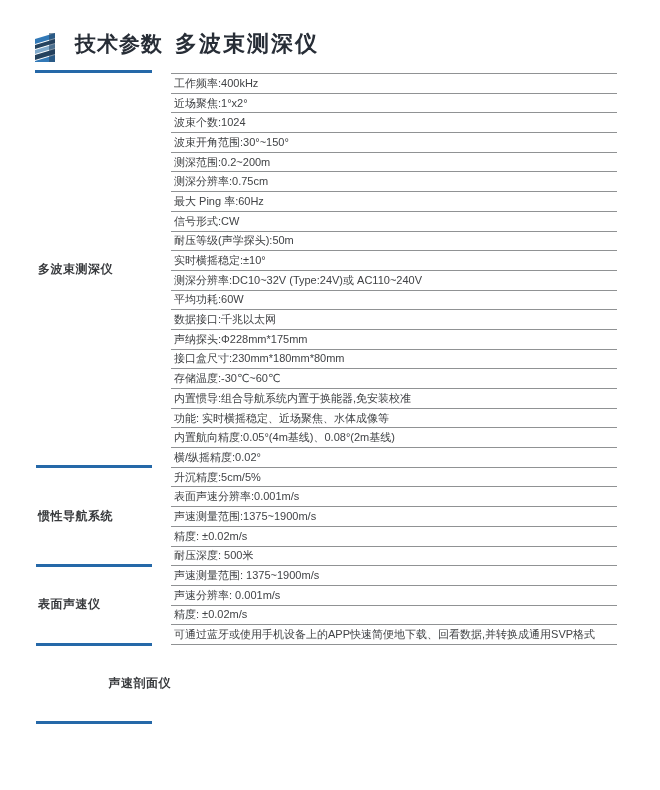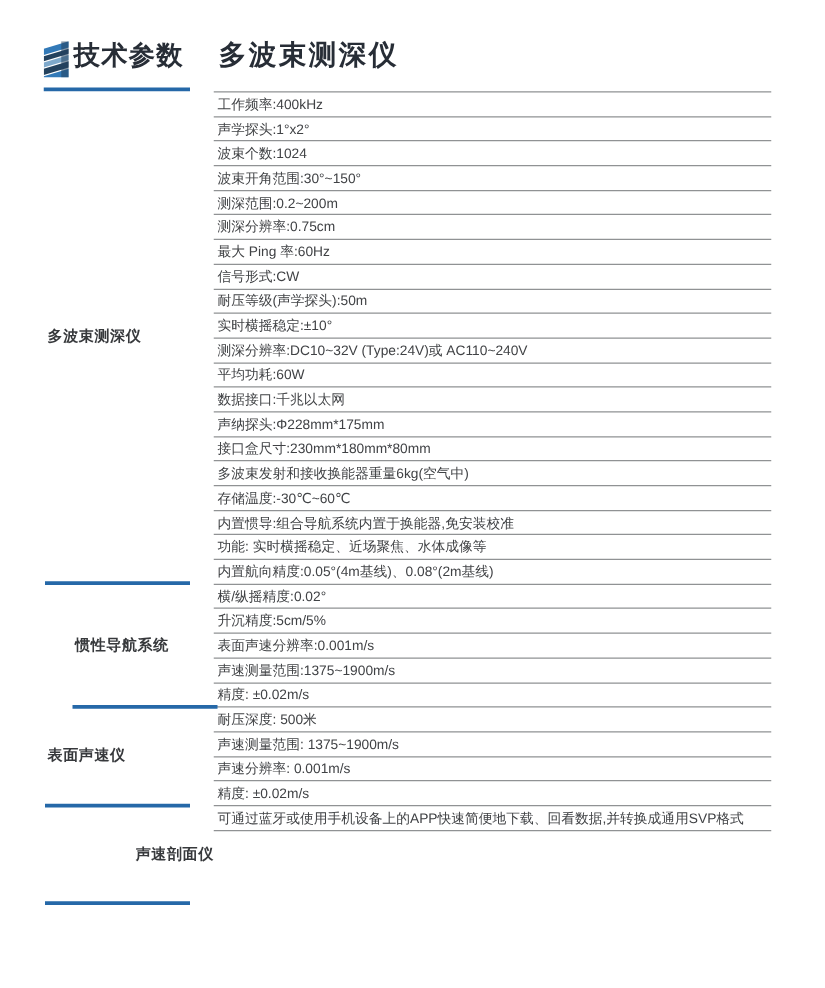--- a/index.html
+++ b/index.html
@@ -2,21 +2,21 @@
 <html><head>
 <meta charset="utf-8">
 <style>
   html,body{margin:0;padding:0;background:#ffffff;}
   body{font-family:"Liberation Sans","DejaVu Sans",sans-serif;}
   #page{position:relative;width:660px;height:790px;background:#fff;overflow:hidden;
         --rh:19.697px;--blue:#2568a8;--line:#909294;--text:#404245;}
 
   
   .hdr-icon{position:absolute;left:35px;top:33px;width:20px;height:29px;}
-  .section-label{position:absolute;left:59px;top:30px;font-size:21px;font-weight:bold;
+  .section-label{position:absolute;left:75px;top:30px;font-size:21px;font-weight:bold;
                  color:#272d36;letter-spacing:1px;white-space:nowrap;}
   .page-title{position:absolute;left:175px;top:29px;font-size:22px;font-weight:bold;
               color:#272d36;letter-spacing:2px;white-space:nowrap;}
   .hdr-underline{position:absolute;left:35px;top:70px;width:117px;height:3px;background:var(--blue);}
 
   
   .table{position:absolute;left:36px;top:73px;display:flex;}
   .leftcol{width:135px;flex:none;}
   .rightcol{width:446px;flex:none;border-top:1px solid var(--line);text-align:right;}
 
@@ -46,50 +46,49 @@
   <div class="section-label">技术参数</div>
   <div class="page-title">多波束测深仪</div>
   <div class="hdr-underline"></div>
 
   <div class="table">
     <div class="leftcol" id="leftcol">
         <div class="group" style="height: calc(20 * var(--rh));">
           <div class="cat-label">多波束测深仪</div>
           <div class="cat-sep"></div>
         </div>
-        <div class="group" style="height: calc(5 * var(--rh)); margin-left: 22px;">
+        <div class="group" style="height: calc(5 * var(--rh));">
           <div class="cat-label">惯性导航系统</div>
           <div class="cat-sep"></div>
         </div>
         <div class="group" style="height: calc(4 * var(--rh));">
           <div class="cat-label">表面声速仪</div>
           <div class="cat-sep"></div>
         </div>
         <div class="group" style="height: calc(4 * var(--rh)); justify-content: flex-end;">
           <div class="cat-label">声速剖面仪</div>
           <div class="cat-sep"></div>
         </div>
       </div>
     <div class="rightcol" id="rightcol">
         <div class="row">工作频率:400kHz</div>
-        <div class="row">声学探头:1°x2°</div>
+        <div class="row">近场聚焦:1°x2°</div>
         <div class="row">波束个数:1024</div>
         <div class="row">波束开角范围:30°~150°</div>
         <div class="row">测深范围:0.2~200m</div>
         <div class="row">测深分辨率:0.75cm</div>
         <div class="row">最大 Ping 率:60Hz</div>
         <div class="row">信号形式:CW</div>
         <div class="row">耐压等级(声学探头):50m</div>
         <div class="row">实时横摇稳定:±10°</div>
         <div class="row">测深分辨率:DC10~32V (Type:24V)或 AC110~240V</div>
         <div class="row">平均功耗:60W</div>
         <div class="row">数据接口:千兆以太网</div>
         <div class="row">声纳探头:Φ228mm*175mm</div>
         <div class="row">接口盒尺寸:230mm*180mm*80mm</div>
-        <div class="row">多波束发射和接收换能器重量6kg(空气中)</div>
         <div class="row">存储温度:-30℃~60℃</div>
         <div class="row">内置惯导:组合导航系统内置于换能器,免安装校准</div>
         <div class="row">功能: 实时横摇稳定、近场聚焦、水体成像等</div>
         <div class="row">内置航向精度:0.05°(4m基线)、0.08°(2m基线)</div>
         <div class="row">横/纵摇精度:0.02°</div>
         <div class="row">升沉精度:5cm/5%</div>
         <div class="row">表面声速分辨率:0.001m/s</div>
         <div class="row">声速测量范围:1375~1900m/s</div>
         <div class="row">精度: ±0.02m/s</div>
         <div class="row">耐压深度: 500米</div>

